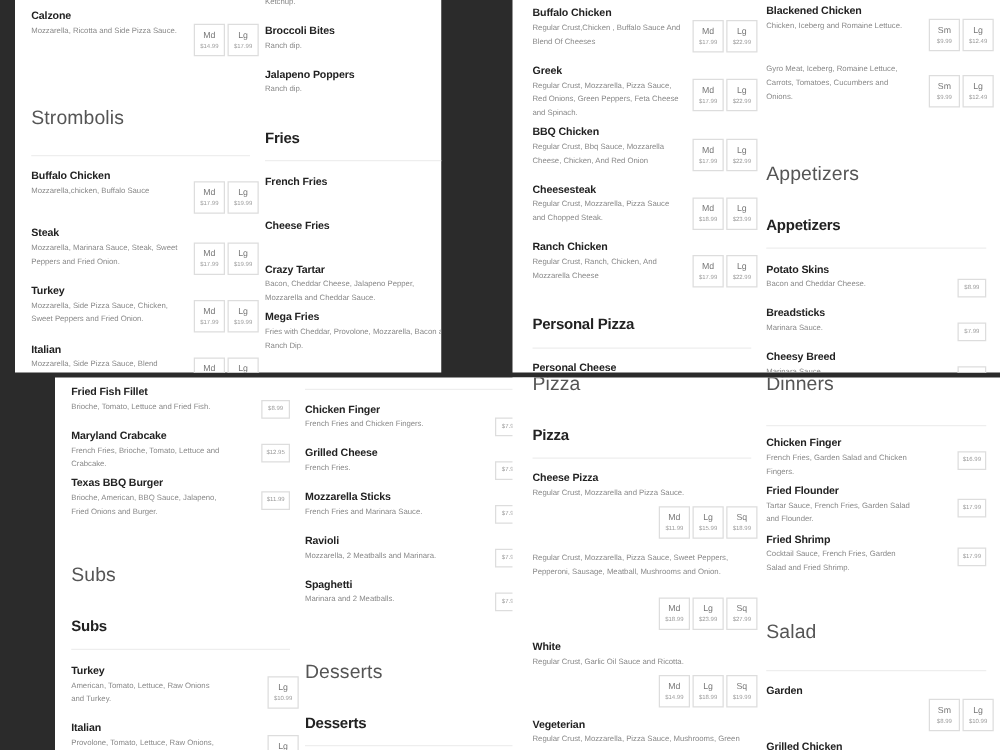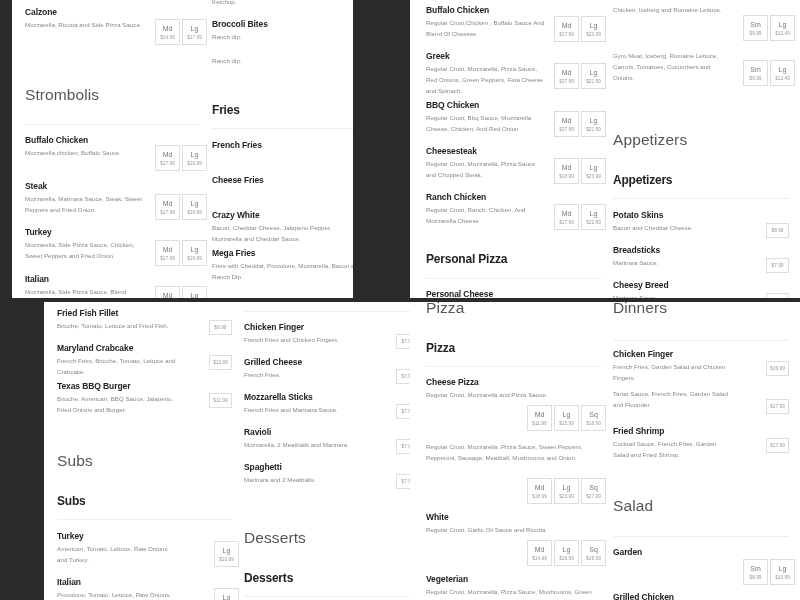--- a/index.html
+++ b/index.html
@@ -121,37 +121,38 @@
     <div class="item" style="top:-4px">
       <div class="item-desc" style="margin-top:0">Ketchup.</div>
       <div class="price-single" style="top:-8px">$7.99</div>
     </div>
     <div class="item" style="top:19px">
       <div class="item-name">Broccoli Bites</div>
       <div class="item-desc">Ranch dip.</div>
       <div class="price-single" style="top:12px">$7.99</div>
     </div>
     <div class="item" style="top:54px">
+      <div class="item-name">Jalapeno Poppers</div>
       <div class="item-desc">Ranch dip.</div>
       <div class="price-single" style="top:12px">$8.49</div>
     </div>
 
     <div class="section-med" style="top:103px">Fries</div>
     <div class="hr" style="top:128px"></div>
 
     <div class="item" style="top:140px">
       <div class="item-name">French Fries</div>
       <div class="price-single" style="top:13px">$4.99</div>
     </div>
     <div class="item" style="top:175px">
       <div class="item-name">Cheese Fries</div>
       <div class="price-single" style="top:12px">$6.99</div>
     </div>
     <div class="item" style="top:210px">
-      <div class="item-name">Crazy White</div>
+      <div class="item-name">Crazy Tartar</div>
       <div class="item-desc wide">Bacon, Cheddar Cheese, Jalapeno Pepper, Mozzarella and Cheddar Sauce.</div>
       <div class="price-single" style="top:12px">$10.99</div>
     </div>
     <div class="item" style="top:248px">
       <div class="item-name">Mega Fries</div>
       <div class="item-desc wide">Fries with Cheddar, Provolone, Mozzarella, Bacon and Ranch Dip.</div>
       <div class="price-single" style="top:13px">$10.50</div>
     </div>
   </div>
 </div>
@@ -231,20 +232,21 @@
 
     <div class="section-med" style="top:252px">Personal Pizza</div>
     <div class="hr" style="top:278px"></div>
     <div class="item" style="top:289px">
       <div class="item-name">Personal Cheese</div>
     </div>
   </div>
 
   <div class="col c2">
     <div class="item" style="top:3px">
+      <div class="item-name">Blackened Chicken</div>
       <div class="item-desc wide">Chicken, Iceberg and Romaine Lettuce.</div>
       <div class="prices" style="top:12px; right:-6px">
         <div class="price-box">
             <span class="sz">Sm</span>
             <span class="pr">$9.99</span>
           </div>
         <div class="price-box">
             <span class="sz">Lg</span>
             <span class="pr">$12.49</span>
           </div>
@@ -431,20 +433,21 @@
   <div class="col c2">
     <div class="section-big" style="top:-3px">Dinners</div>
     <div class="hr" style="top:38px"></div>
 
     <div class="item" style="top:47px">
       <div class="item-name">Chicken Finger</div>
       <div class="item-desc">French Fries, Garden Salad and Chicken Fingers.</div>
       <div class="price-single" style="top:12px">$16.99</div>
     </div>
     <div class="item" style="top:85px">
+      <div class="item-name">Fried Flounder</div>
       <div class="item-desc">Tartar Sauce, French Fries, Garden Salad and Flounder.</div>
       <div class="price-single" style="top:12px">$17.99</div>
     </div>
     <div class="item" style="top:124px">
       <div class="item-name">Fried Shrimp</div>
       <div class="item-desc">Cocktail Sauce, French Fries, Garden Salad and Fried Shrimp.</div>
       <div class="price-single" style="top:12px">$17.99</div>
     </div>
 
     <div class="section-big" style="top:195px">Salad</div>

